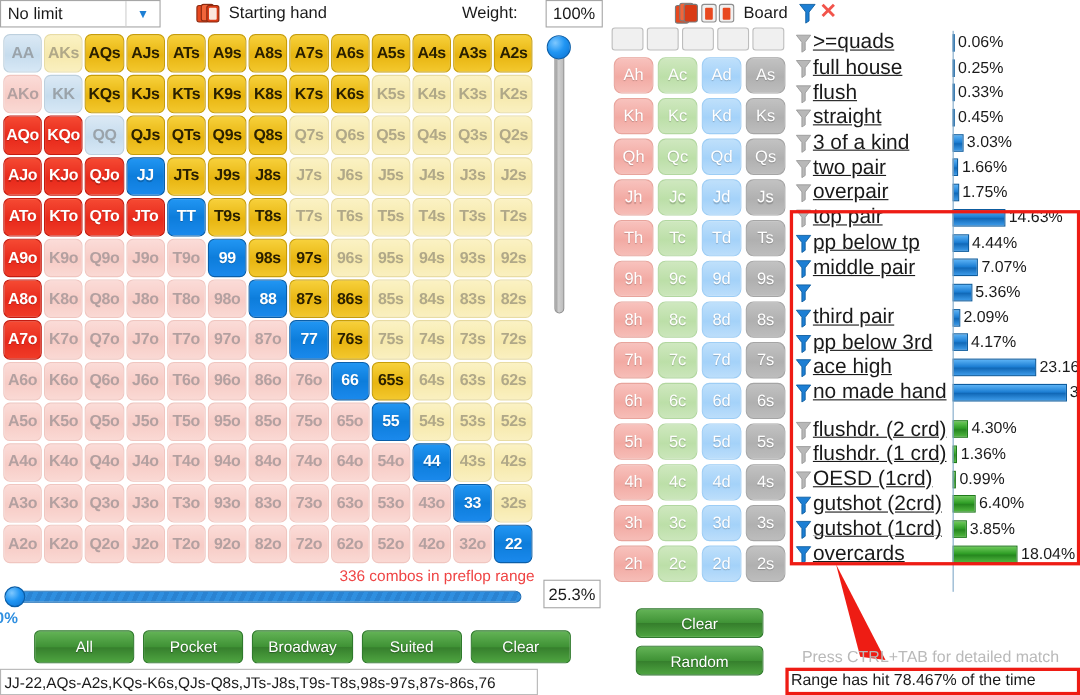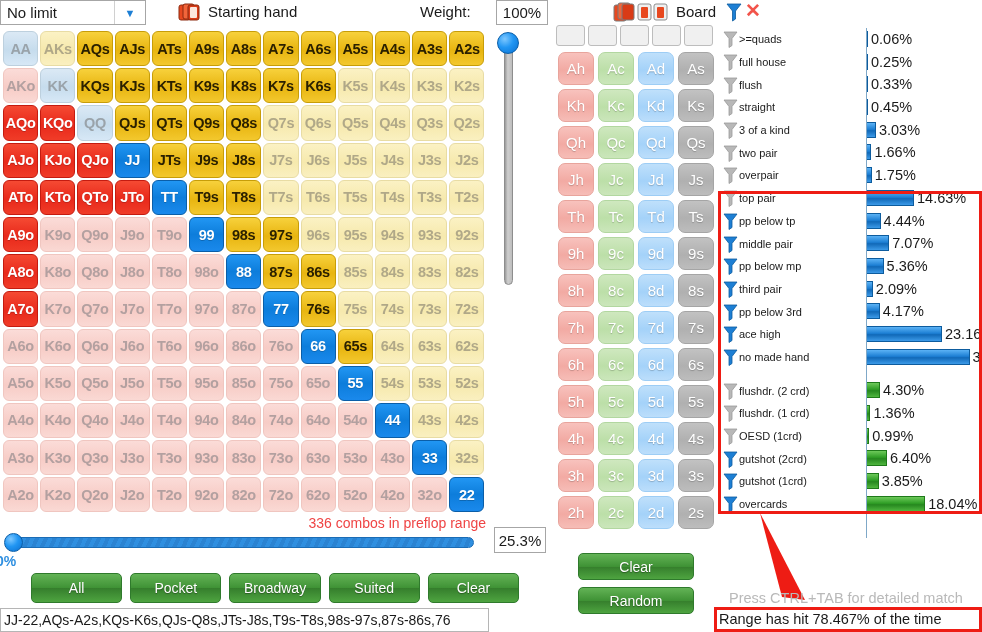--- a/index.html
+++ b/index.html
@@ -109,21 +109,21 @@
   .card-btns .gbtn2{
     width:116px;height:27px;margin-bottom:7px;border-radius:5px;border:1px solid #2f7a2c;box-sizing:border-box;
     background:linear-gradient(180deg,#63b356 0%,#3f9235 50%,#357e2c 51%,#4ea440 100%);
     color:#fff;font-size:14px;display:flex;align-items:center;justify-content:center;
     text-shadow:0 1px 1px rgba(0,0,0,0.35);cursor:pointer;}
 
   
   #stats{position:absolute;left:722px;top:28px;width:260px;}
   .srow{height:22.7px;display:flex;align-items:center;position:relative;}
   .srow .fn{width:17px;flex:none;display:flex;align-items:center;justify-content:center;}
-  .srow .nm{flex:1;font-size:11px;white-space:nowrap;}
+  .srow .nm{flex:1;font-size:19px;white-space:nowrap;text-decoration:underline;}
   .srow .barwrap{position:absolute;left:144px;top:2px;height:18px;width:116px;}
   .srow .bar{position:absolute;left:0;top:1px;height:16px;box-sizing:border-box;}
   .bar.blue{background:linear-gradient(180deg,#5bb2f5 0%,#1d7fd4 45%,#1169b8 55%,#3c9ae8 100%);border:1px solid #0d5c9e;}
   .bar.green{background:linear-gradient(180deg,#6dc95a 0%,#2f9e26 45%,#26871f 55%,#4fb63e 100%);border:1px solid #1f7a1a;}
   .srow .val{position:absolute;top:1px;font-size:14.5px;white-space:nowrap;}
   .vline{position:absolute;left:144px;top:0px;width:1px;background:#7fa8c8;}
   .spacer{height:11px;}
 
   .redbox{position:absolute;border:3px solid #ee1c14;box-sizing:border-box;pointer-events:none;}
   #redbox-main{left:718px;top:191px;width:264px;height:323px;}
@@ -564,21 +564,20 @@
         <span class="bar blue" style="width: 23.1984px;"></span>
         <span class="val" style="left: 26.1984px;">7.07%</span>
       </span>
     </div>
     <div class="srow">
       <span class="fn">
         <svg width="15" height="18" viewBox="0 0 15 18">
           <path d="M1 2 L14 2 L9 8.5 L9 15.5 L6 17.5 L6 8.5 Z" fill="#1d7fd4" stroke="#0d5c9e" stroke-width="0.8"></path>
         </svg>
       </span>
-      <span class="nm">pp below mp</span>
       <span class="barwrap">
         <span class="bar blue" style="width: 17.5875px;"></span>
         <span class="val" style="left: 20.5875px;">5.36%</span>
       </span>
     </div>
     <div class="srow">
       <span class="fn">
         <svg width="15" height="18" viewBox="0 0 15 18">
           <path d="M1 2 L14 2 L9 8.5 L9 15.5 L6 17.5 L6 8.5 Z" fill="#1d7fd4" stroke="#0d5c9e" stroke-width="0.8"></path>
         </svg>

